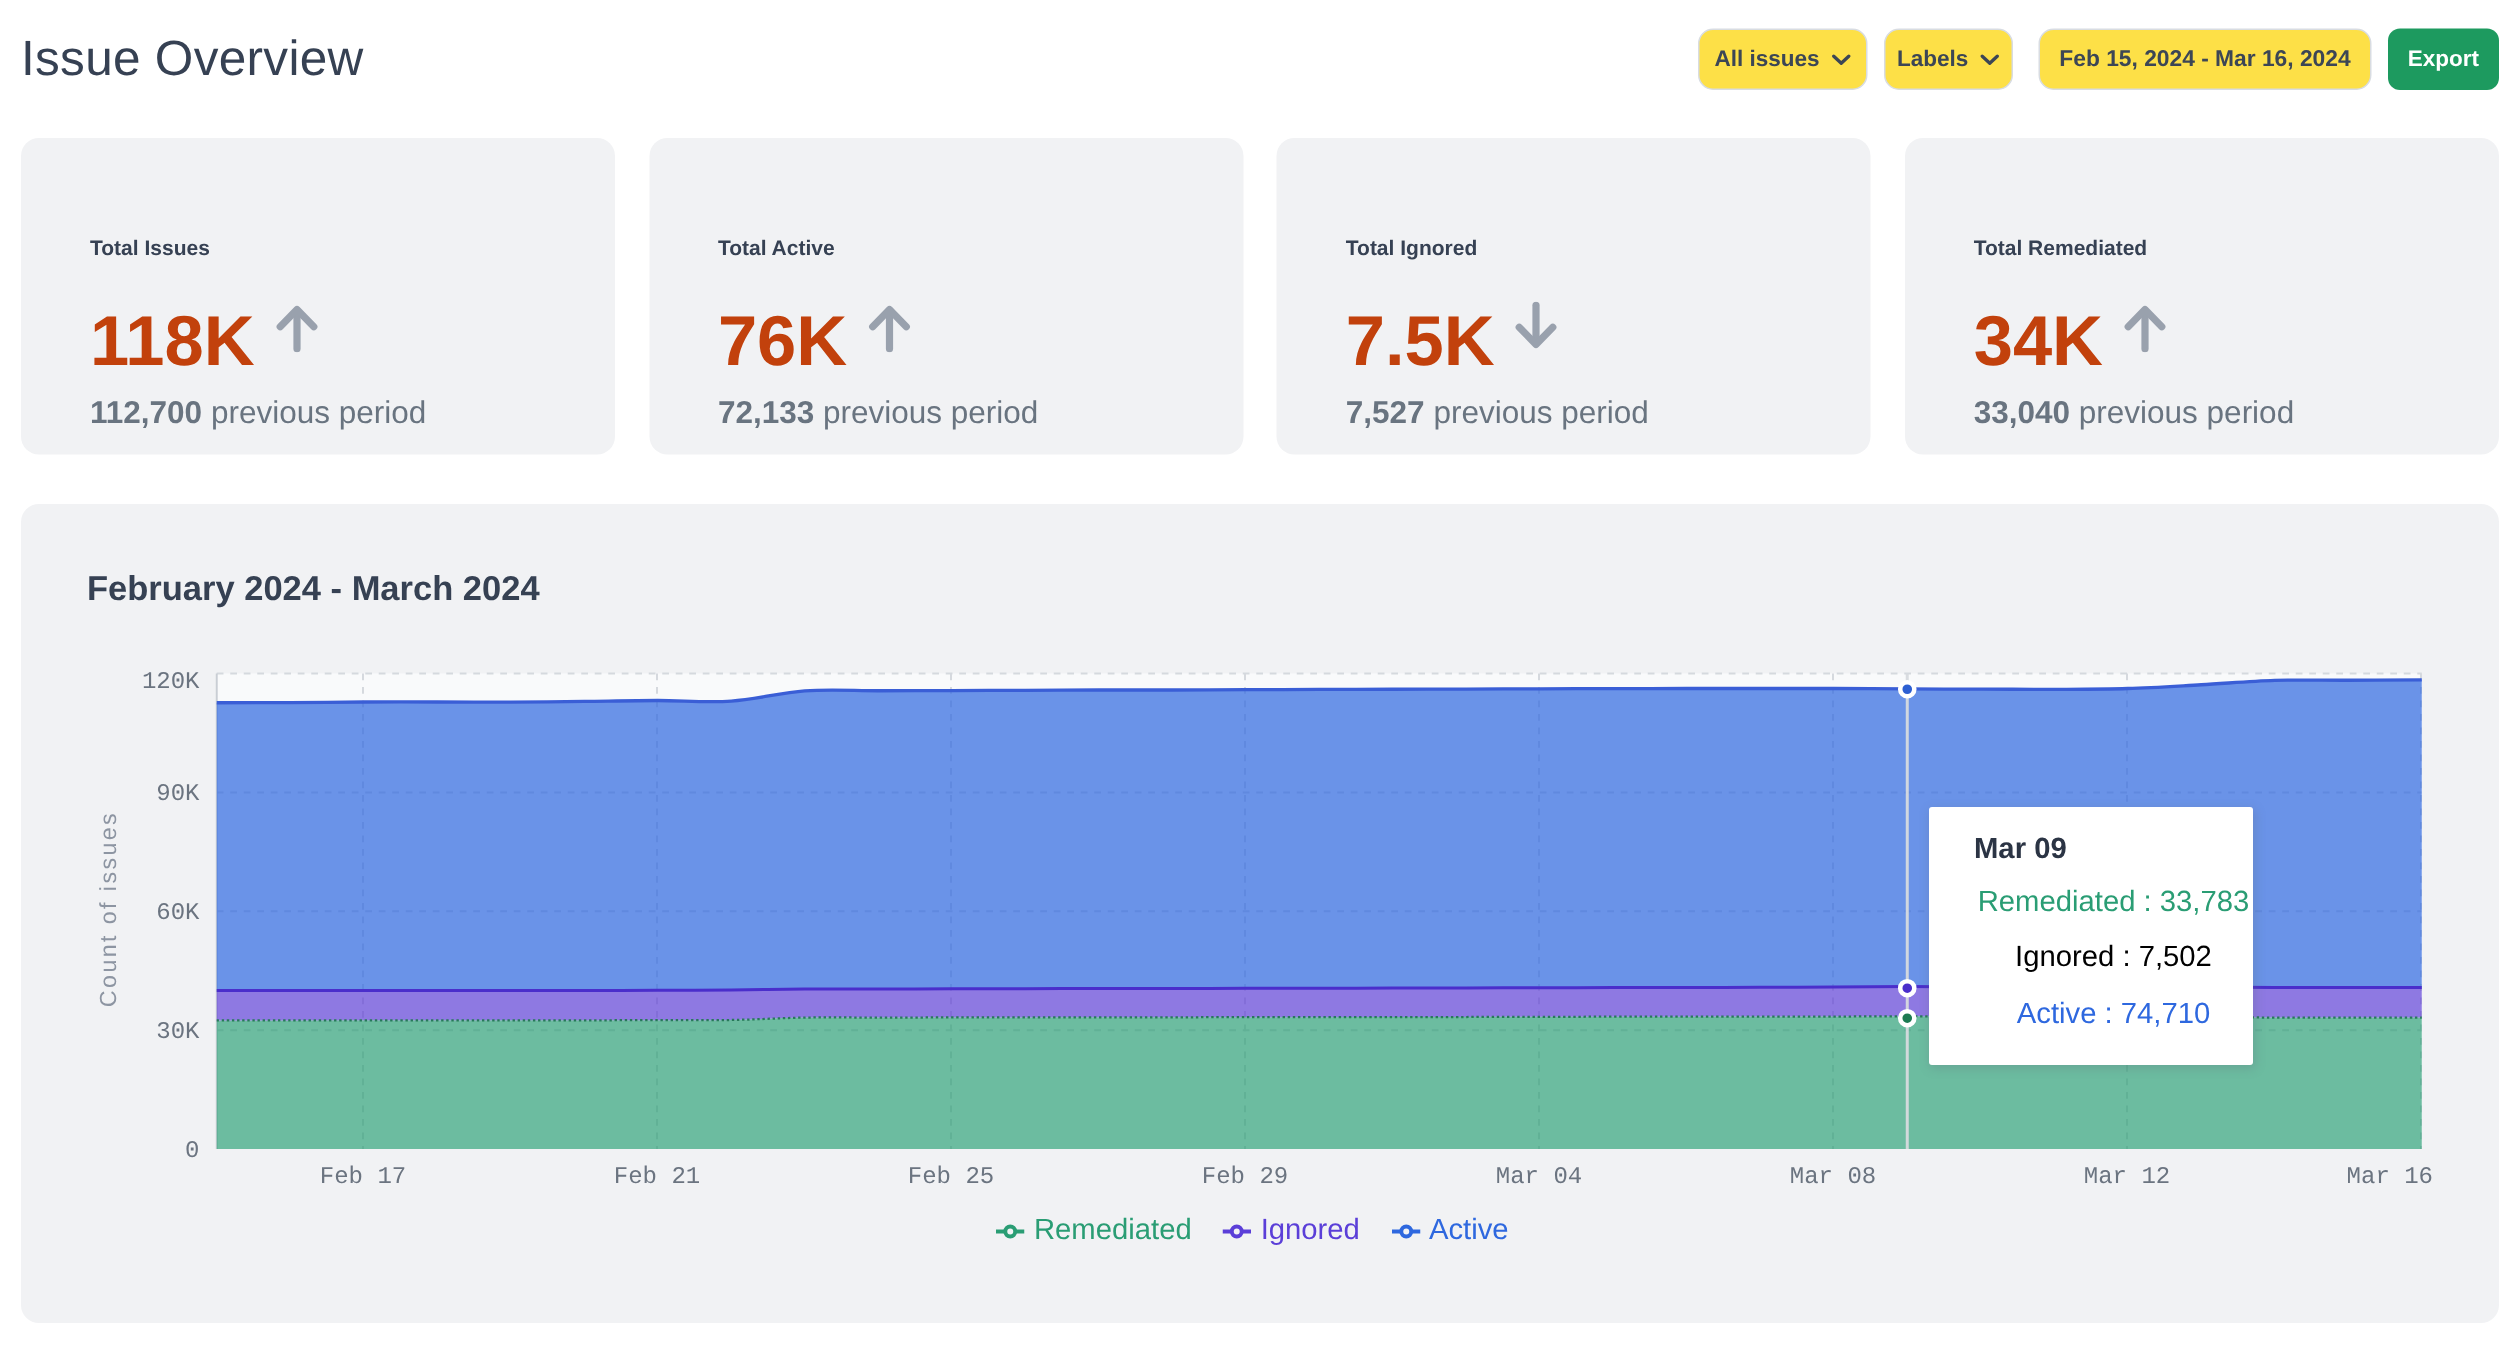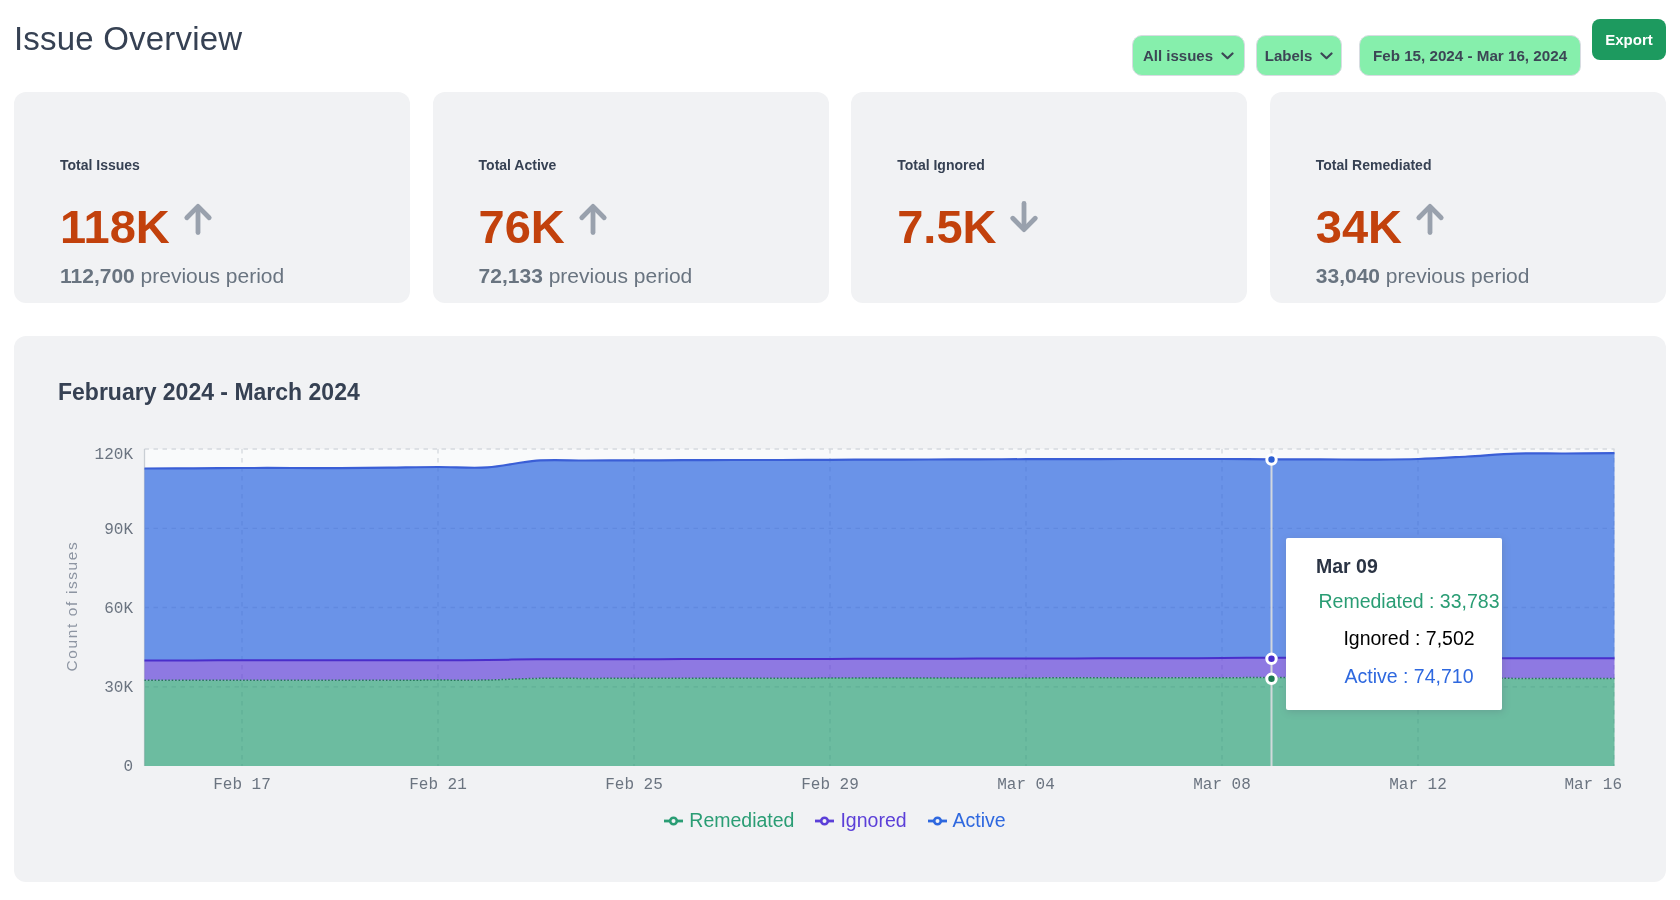--- a/index.html
+++ b/index.html
@@ -1,17 +1,17 @@
 <!DOCTYPE html>
 <html><head><meta charset="utf-8"><style>
 * { margin:0; padding:0; box-sizing:border-box; }
 html,body { width:1680px; height:900px; background:#ffffff; font-family:"Liberation Sans", sans-serif; }
 h1 { position:absolute; left:14px; top:21px; font-size:33px; line-height:36px; font-weight:400; color:#364153; letter-spacing:0.2px; }
-.btn { position:absolute; top:19px; height:41px; background:#86efac; border:1px solid #d8dce2; border-radius:10px;
-  display:flex; align-items:center; justify-content:center; gap:8px; font-size:15px; font-weight:700; color:#3c4655;margin-top:16px; }
+.btn { position:absolute; top:19px; height:41px; background:#fde047; border:1px solid #d8dce2; border-radius:10px;
+  display:flex; align-items:center; justify-content:center; gap:8px; font-size:15px; font-weight:700; color:#3c4655; }
 .export { position:absolute; top:19px; height:41px; left:1592px; width:74px; background:#1d9a5f; border-radius:8px;
   display:flex; align-items:center; justify-content:center; font-size:15px; font-weight:700; color:#ffffff; }
 .cards { position:absolute; left:14px; top:92px; width:1652px; display:flex; gap:22.6px; }
 .card { width:396px; height:211px; background:#f1f2f4; border-radius:12px; padding:44px 0 0 46px; }
 .ct { font-size:14px; font-weight:700; color:#364153; line-height:26px;margin-top:16px; }
 .num { margin-top:26px; display:flex; gap:13px; font-size:47px; font-weight:700; color:#c2410c; line-height:46px; }
 .prev { margin-top:14px; font-size:21px; color:#697480; line-height:24px; }
 .prev b { font-weight:700; }
 .panel { position:absolute; left:14px; top:336px; width:1652px; height:546px; background:#f1f2f4; border-radius:12px; }
 .ptitle { position:absolute; left:44px; top:43px; font-size:23px; font-weight:700; color:#364153; line-height:26px;text-align:center; }
@@ -63,20 +63,21 @@
   <div class="ct">Total Ignored</div>
   <div class="num">
         <span>7.5K</span>
         <svg width="30" height="34" viewBox="0 0 30 34" style="display:block;margin-top:-3px">
           <g transform="scale(1,-1) translate(0,-34)" fill="none" stroke="#99a1ad" stroke-width="4.8" stroke-linecap="round" stroke-linejoin="round">
             <path d="M15 31.5 L15 7.5"></path>
             <path d="M3.8 16.8 L15 5.4 L26.2 16.8"></path>
           </g>
         </svg>
       </div>
+  <div class="prev"><b>7,527</b> previous period</div>
 </div>
     <div class="card">
   <div class="ct">Total Remediated</div>
   <div class="num">
         <span>34K</span>
         <svg width="30" height="34" viewBox="0 0 30 34" style="display:block;margin-top:-3px">
           <g fill="none" stroke="#99a1ad" stroke-width="4.8" stroke-linecap="round" stroke-linejoin="round">
             <path d="M15 31.5 L15 7.5"></path>
             <path d="M3.8 16.8 L15 5.4 L26.2 16.8"></path>
           </g>

